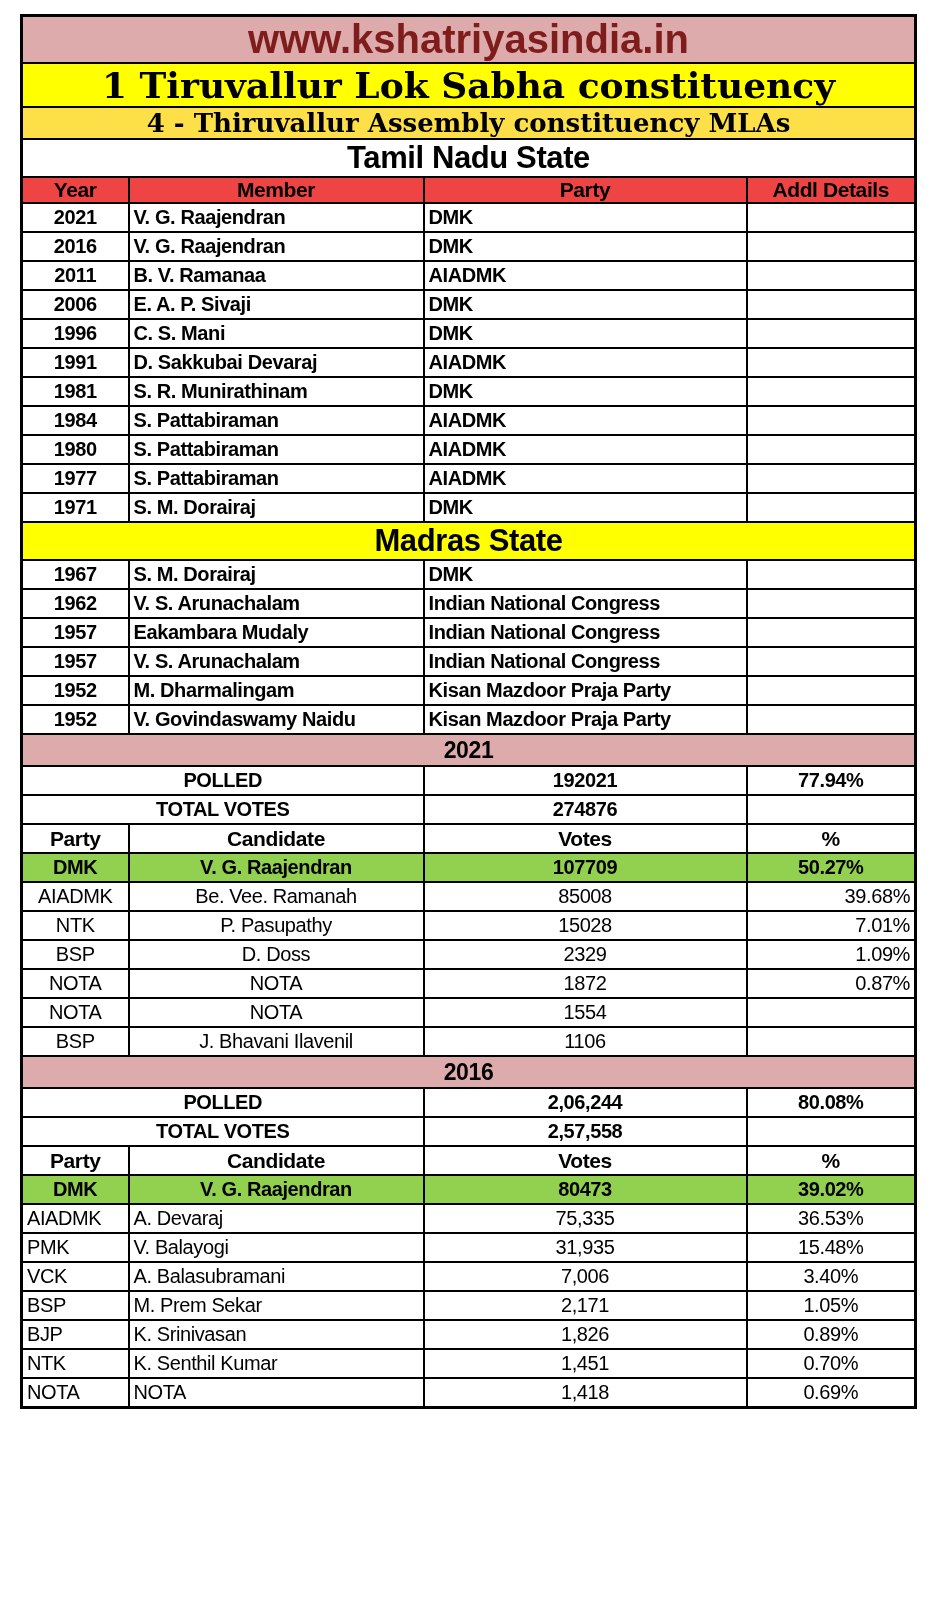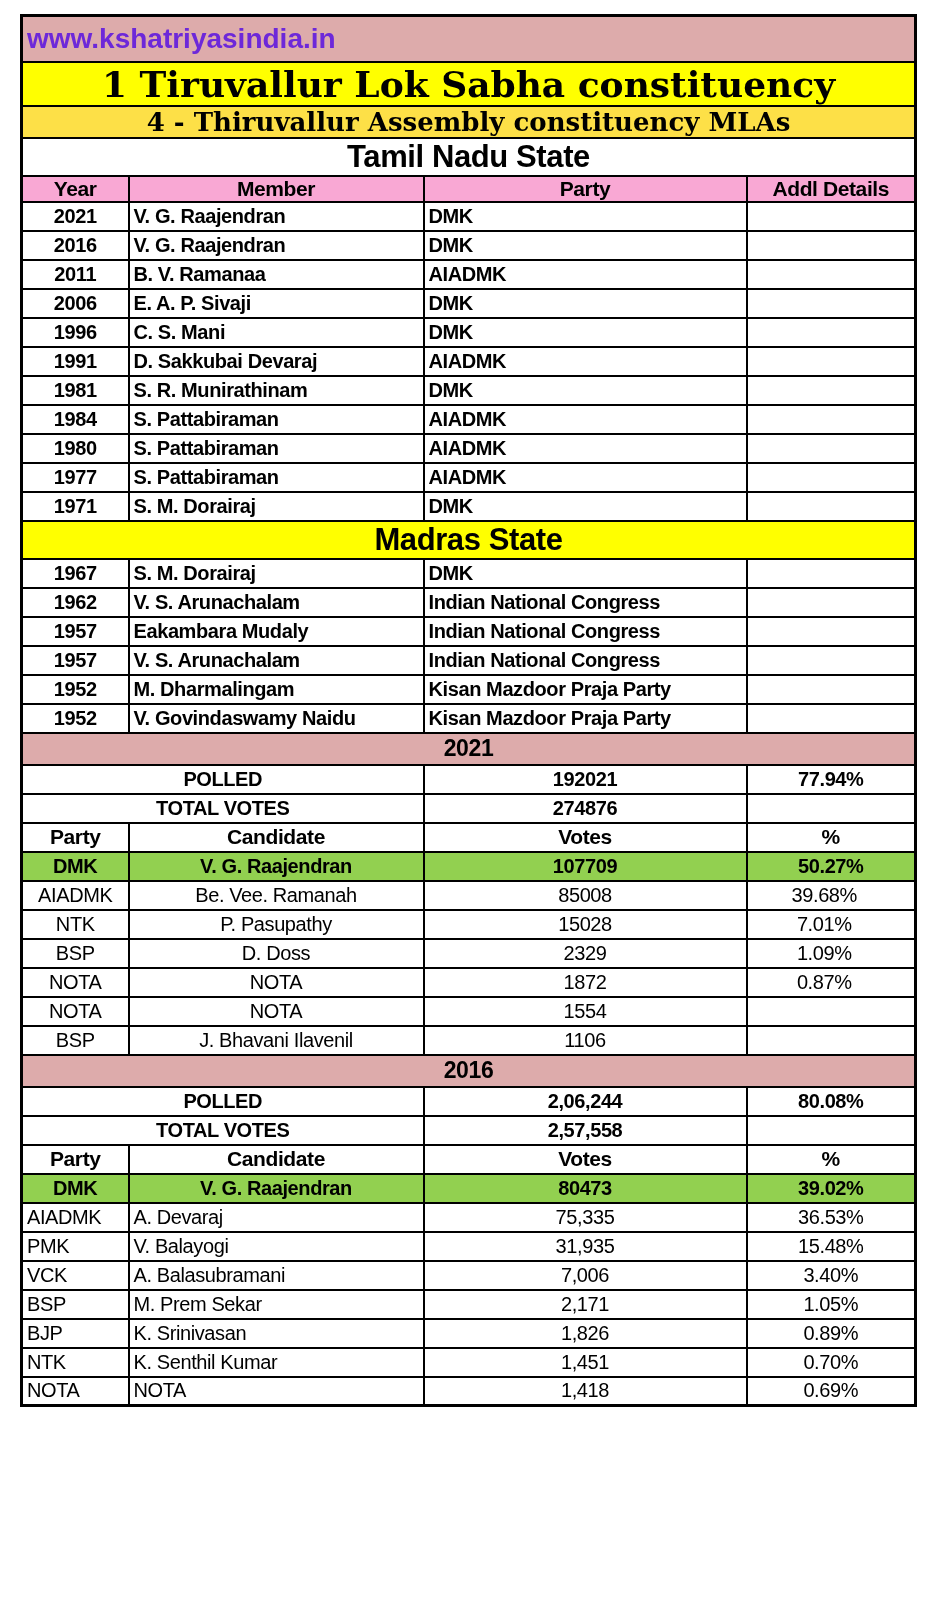--- a/index.html
+++ b/index.html
@@ -27,49 +27,49 @@
     white-space:nowrap;
   }
   
   .c-year   { text-align:center; }
   .c-member { text-align:left; }
   .c-party  { text-align:left; }
   .c-addl   { }
 
   
   .site-row td {
-    background:#ddabab; color:#6d28d9;
-    font-size:28px; height:46px;
+    background:#ddabab; color:#7f1d1d;
+    text-align:center; font-size:40px; height:46px;
     letter-spacing:0;
   }
   .title-row td {
     background:#ffff00; text-align:center;
     font-family:"DejaVu Serif", serif;
     font-size:36px; height:44px; letter-spacing:0;
   }
   .subtitle-row td {
     background:#fde047; text-align:center;
     font-family:"DejaVu Serif", serif;
     font-size:26px; height:30px; letter-spacing:0;
   }
   .state-row td { text-align:center; font-size:31px; height:30px; }
   .state-row.yellow td { background:#ffff00; }
-  .cols-row td { background:#f9a8d4; text-align:center; font-size:21px; height:26px; }
+  .cols-row td { background:#ef4444; text-align:center; font-size:21px; height:26px; }
 
   
   .year-banner td { background:#ddabab; text-align:center; font-size:23px; height:32px; }
   .summary-row .sum-label { text-align:center; }
   .summary-row .c-votes   { text-align:center; }
   .summary-row .c-pct     { text-align:center; }
   .res-head td { text-align:center; font-size:21px; }
   .winner-row td { background:#92d050; text-align:center; }
 
   
   .res-2021 td { font-weight:normal; text-align:center; }
-  .res-2021 td.c-pct { padding-right:17px; }
+  .res-2021 td.c-pct { text-align:right; padding-right:4px; }
 
   
   .res-2016 td { font-weight:normal; }
   .res-2016 td.c-party-r { text-align:left; }
   .res-2016 td.c-cand    { text-align:left; }
   .res-2016 td.c-votes   { text-align:center; }
   .res-2016 td.c-pct     { text-align:center; }
 </style>
 </head>
 <body>

